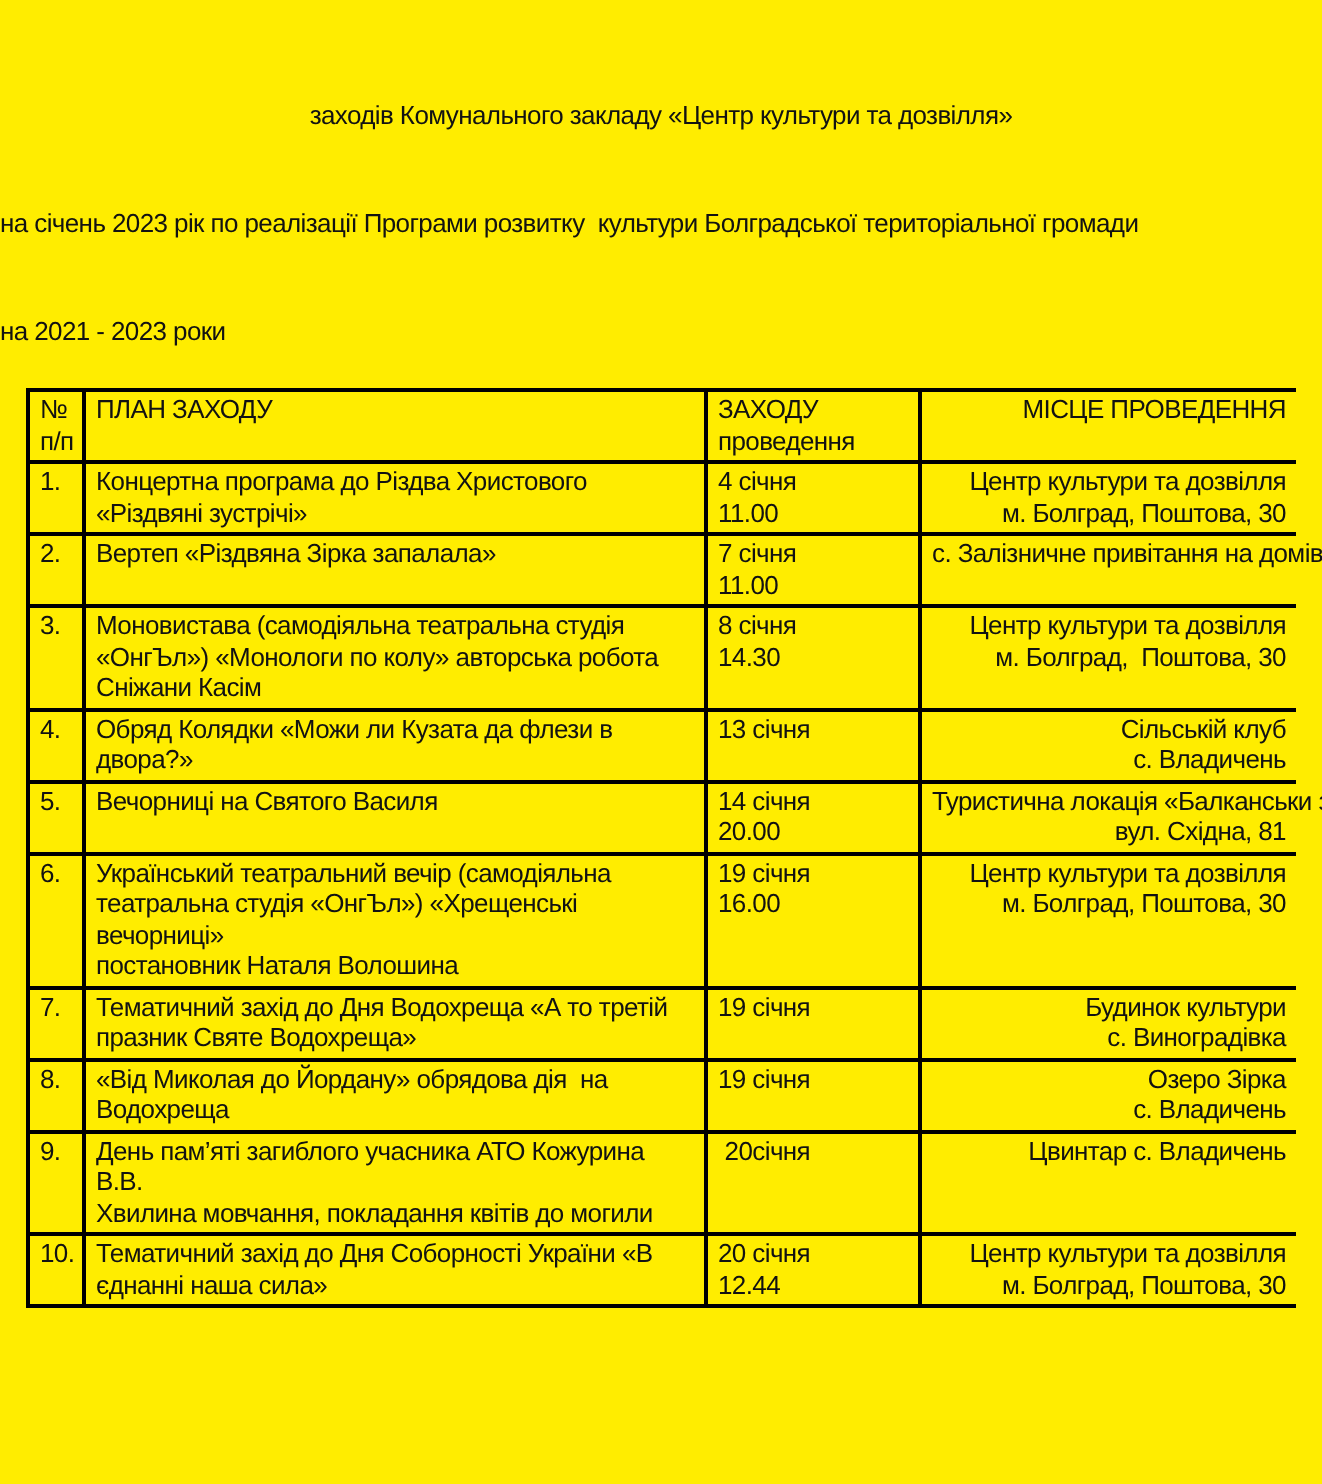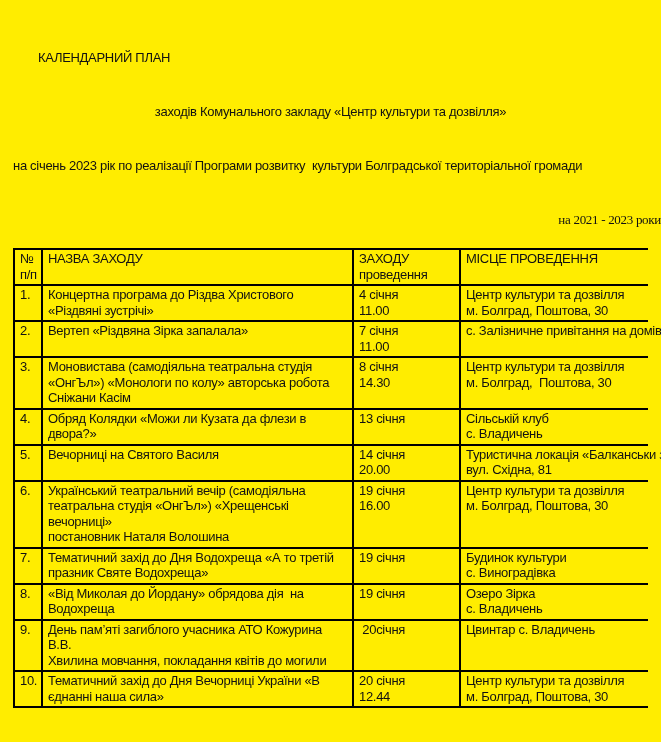--- a/index.html
+++ b/index.html
@@ -17,22 +17,22 @@
     letter-spacing: -0.3px;
     position: relative;
   }
   .title-block {
     padding-top: 13px;
     line-height: 18px;
     white-space: pre;
   }
   .title-line-1 { padding-left: 38px; }
   .title-line-2 { text-align: center; }
-  .title-line-3 { padding-left: 13px; }
-  .title-line-4 { text-align: right; font-family: Liberation Serif, serif; }
+  .title-line-3 { }
+  .title-line-4 { text-align: left; }
 
   table.events {
     border-collapse: collapse;
     table-layout: fixed;
     margin-left: 13px;
     margin-top: 1px;
     width: 634px;
   }
   table.events th,
   table.events td {
@@ -41,48 +41,48 @@
     text-align: left;
     font-weight: normal;
     white-space: pre;
     padding: 1px 5px 2px 5px;
     line-height: 15.5px;
     overflow: visible;
   }
   table.events th:last-child,
   table.events td:last-child {
     border-right: none;
+    text-align: right;
   }
   .col-num   { width: 28px;  }
   .col-name  { width: 311px; }
   .col-dates { width: 107px; }
   .col-place { width: 188px; }
 </style>
 </head>
 <body>
 
 <div class="title-block">
-  <div class="title-line-1">КАЛЕНДАРНИЙ ПЛАН</div>
   <div class="title-line-2">заходів Комунального закладу «Центр культури та дозвілля»</div>
   <div class="title-line-3">на січень 2023 рік по реалізації Програми розвитку  культури Болградської територіальної громади</div>
   <div class="title-line-4">на 2021 - 2023 роки</div>
 </div>
 
 <table class="events">
   <colgroup>
     <col class="col-num">
     <col class="col-name">
     <col class="col-dates">
     <col class="col-place">
   </colgroup>
   <thead>
     <tr>
       <th>№
 п/п</th>
-      <th>НАЗВА ЗАХОДУ</th>
+      <th>ПЛАН ЗАХОДУ</th>
       <th>ЗАХОДУ
 проведення</th>
       <th>МІСЦЕ ПРОВЕДЕННЯ</th>
     </tr>
   </thead>
   <tbody>
       <tr>
         <td>1.</td>
         <td>Концертна програма до Різдва Христового
 «Різдвяні зустрічі»</td>
@@ -154,21 +154,21 @@
       <tr>
         <td>9.</td>
         <td>День пам’яті загиблого учасника АТО Кожурина
 В.В.
 Хвилина мовчання, покладання квітів до могили</td>
         <td> 20січня</td>
         <td>Цвинтар с. Владичень</td>
       </tr>
       <tr>
         <td>10.</td>
-        <td>Тематичний захід до Дня Вечорниці України «В
+        <td>Тематичний захід до Дня Соборності України «В
 єднанні наша сила»</td>
         <td>20 січня
 12.44</td>
         <td>Центр культури та дозвілля
 м. Болград, Поштова, 30</td>
       </tr>
     </tbody>
 </table>
 
 </body></html>

